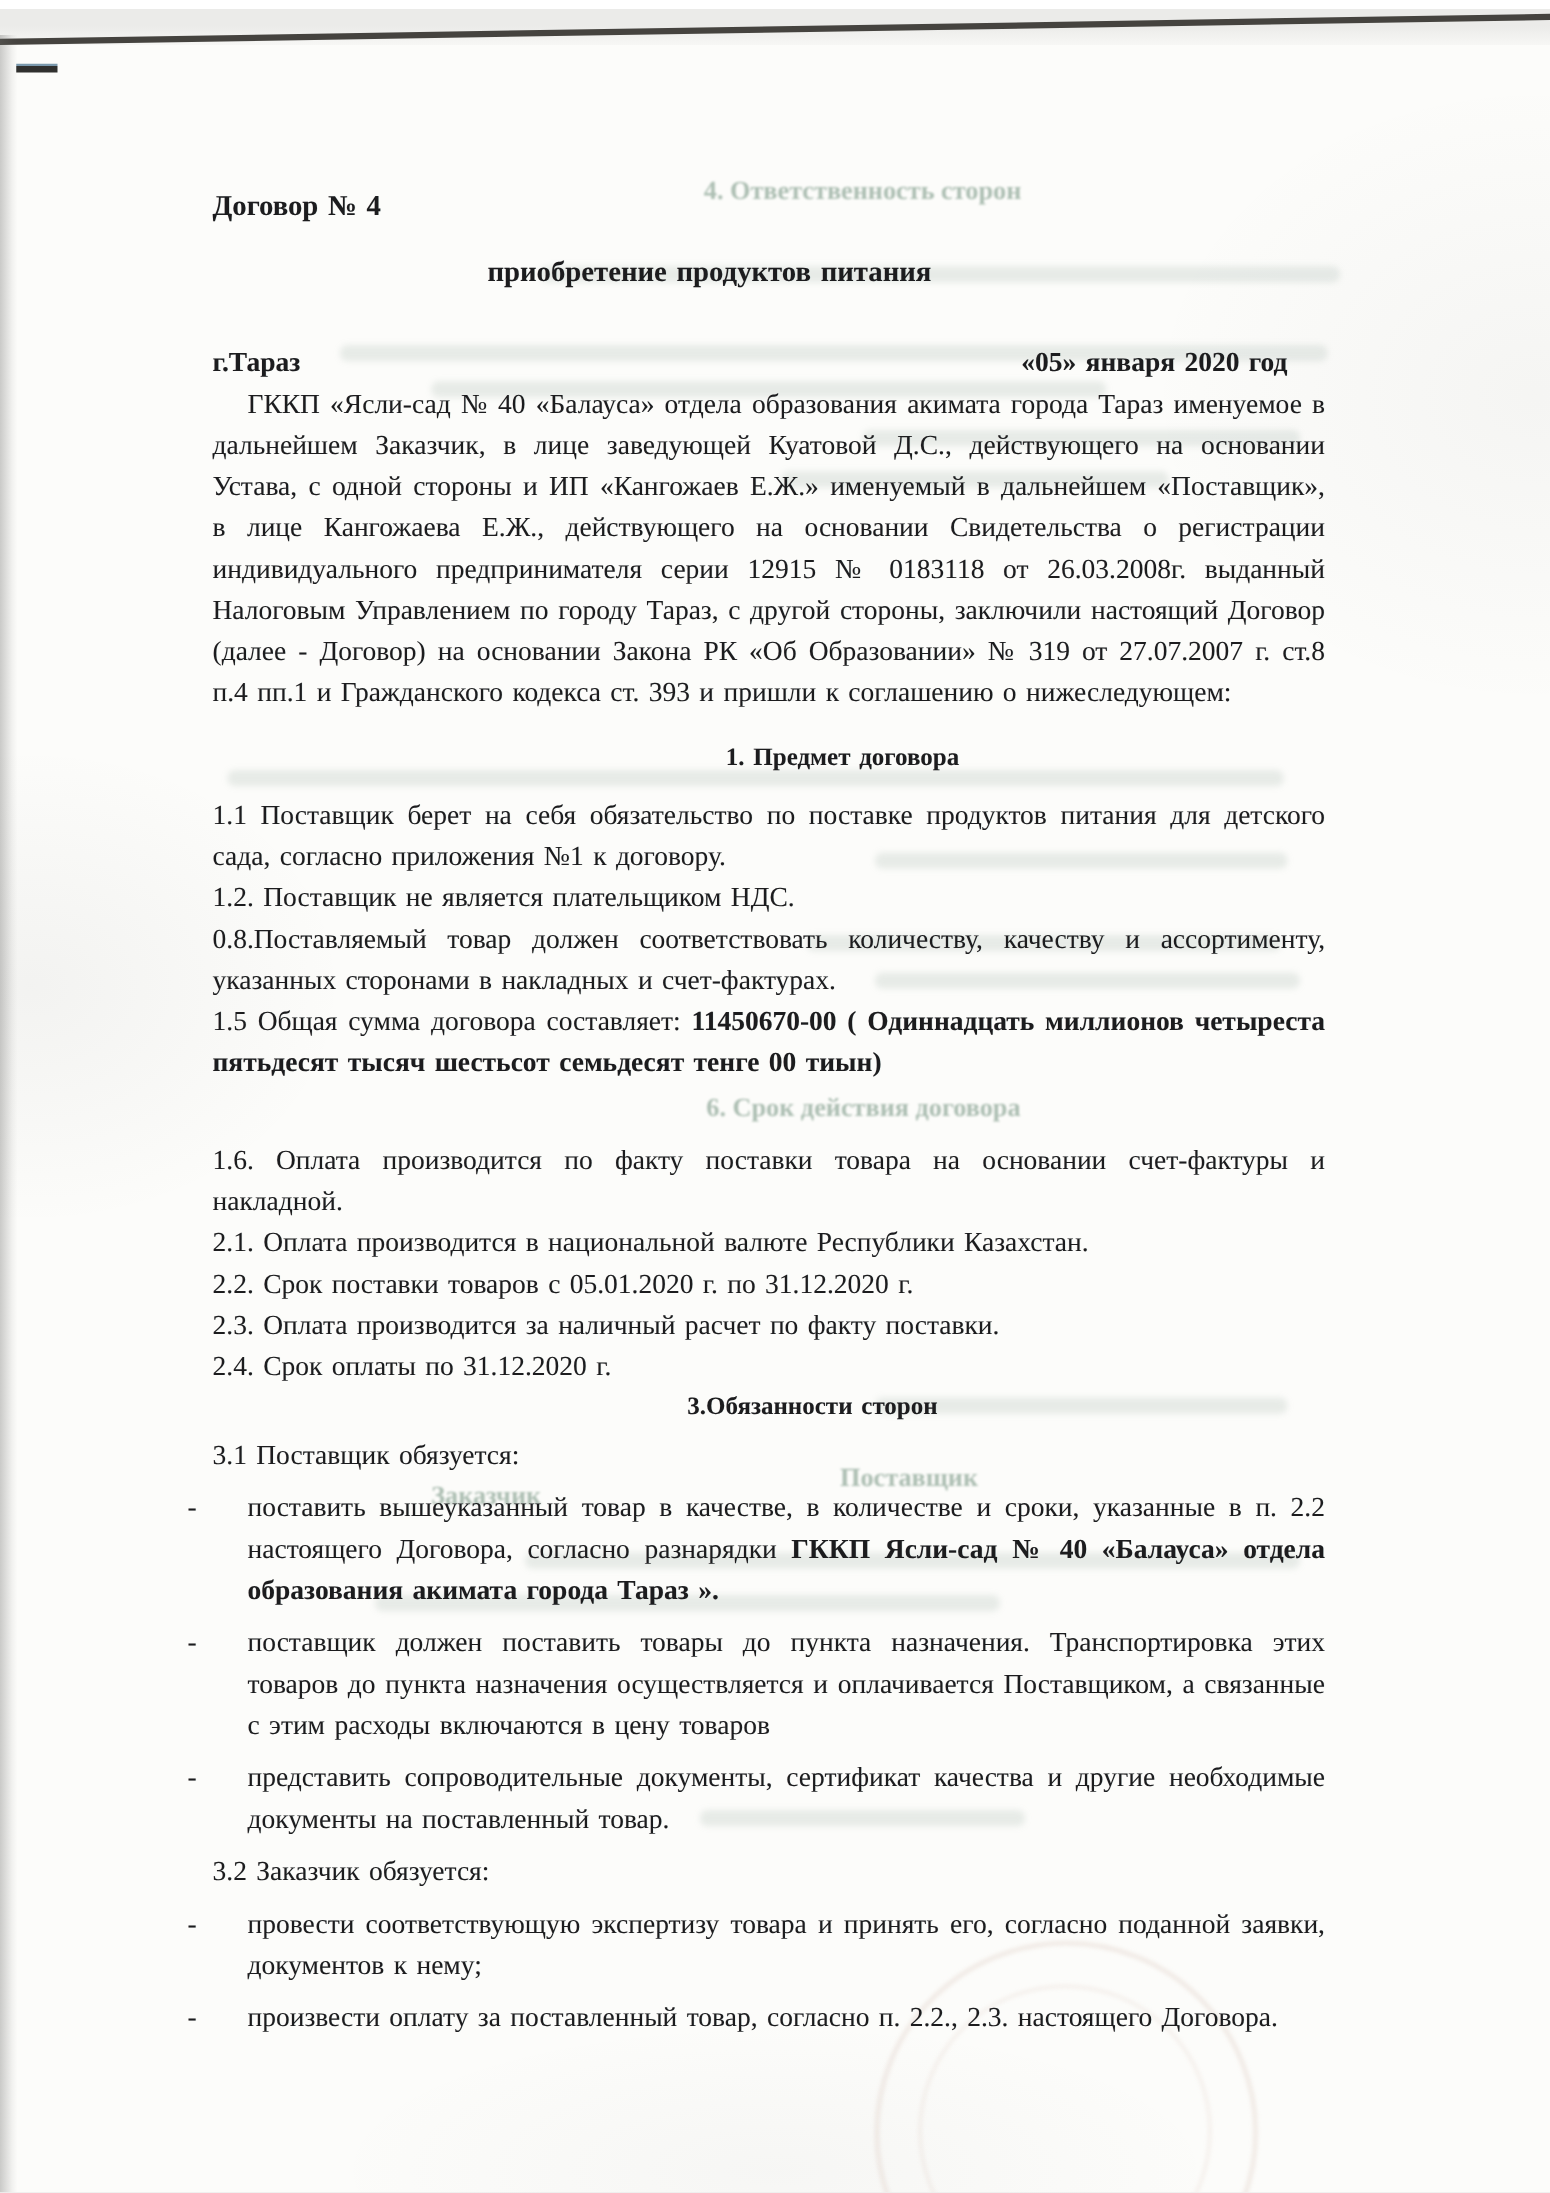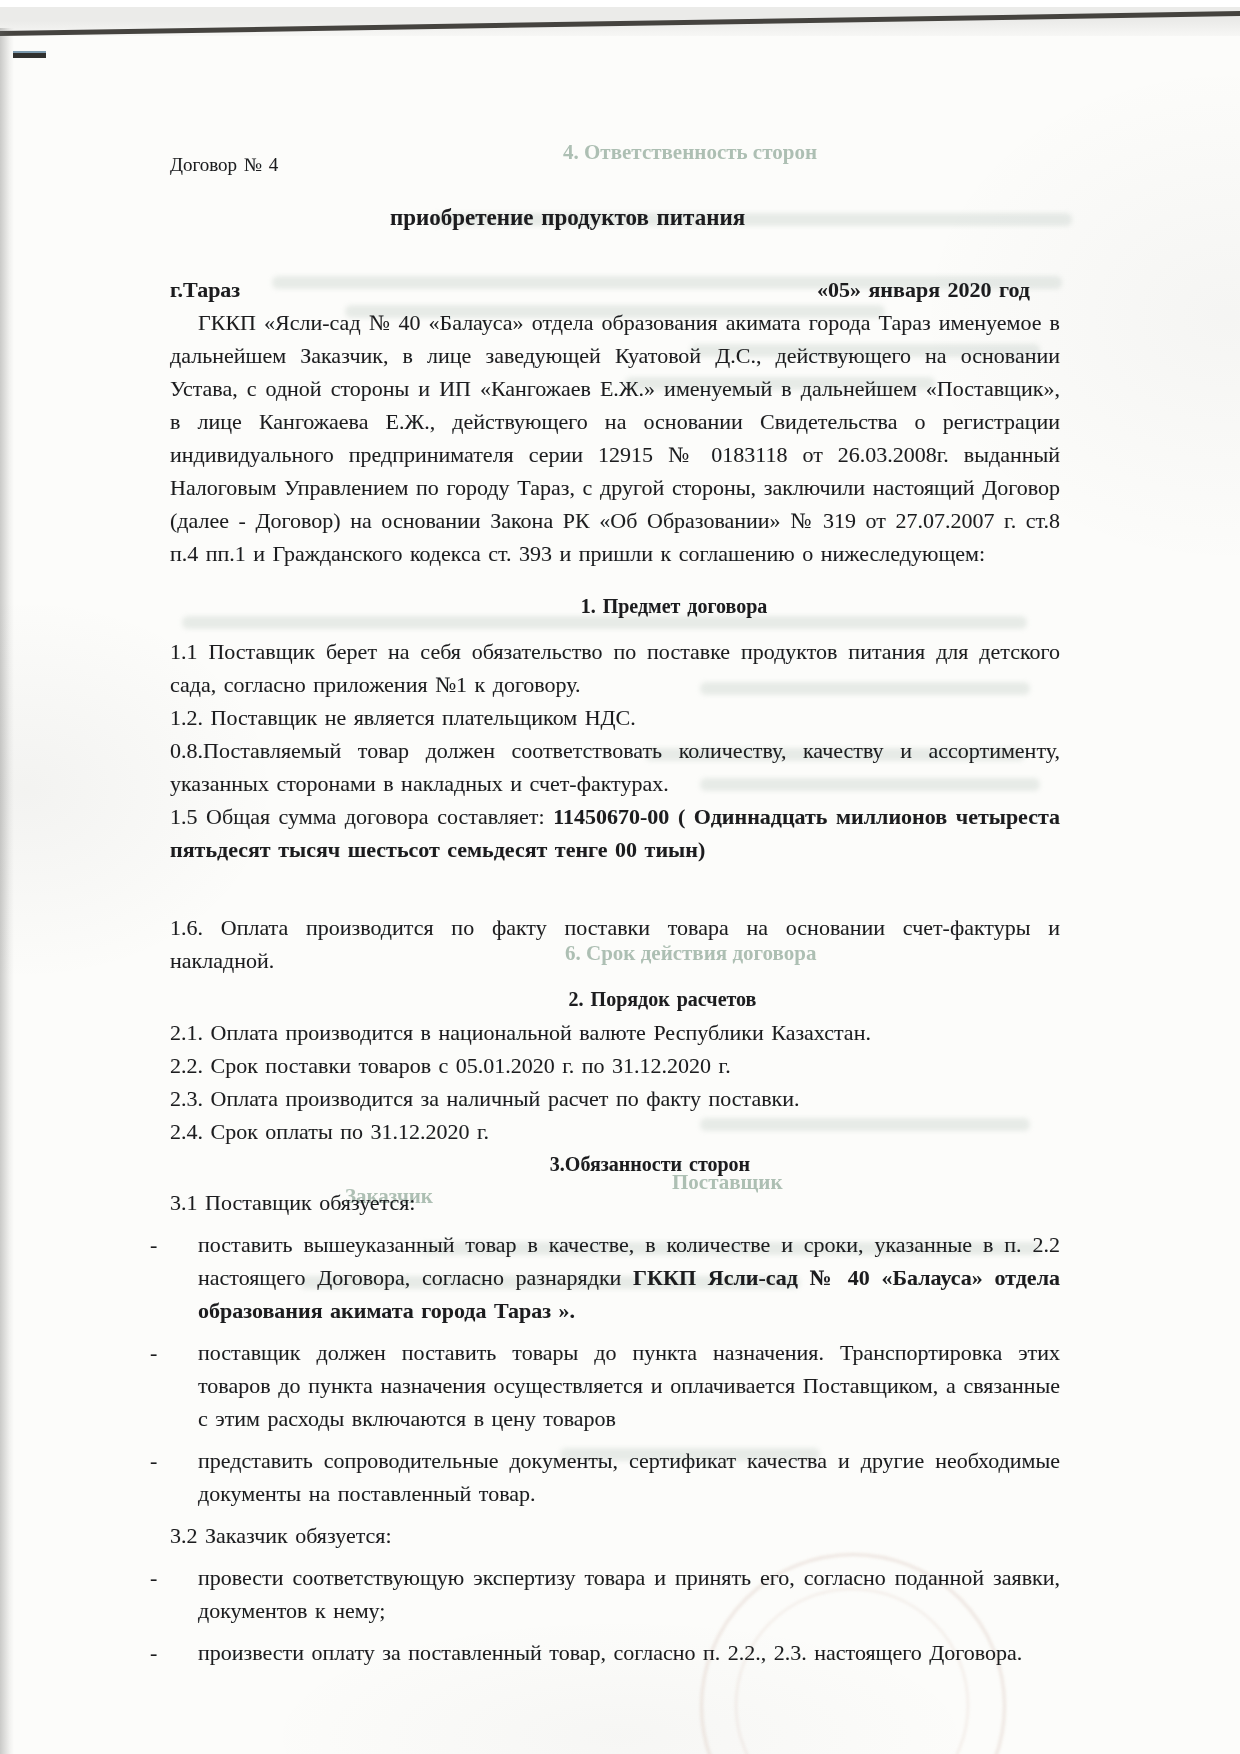--- a/index.html
+++ b/index.html
@@ -17,21 +17,21 @@
   .scan-topline{position:absolute;top:11px;right:-6px;width:1300px;height:5px;background:#45433f;
     transform:rotate(-0.92deg);transform-origin:right center;}
   .left-strip{position:absolute;top:28px;left:0;width:14px;height:1726px;
     background:linear-gradient(to right,rgba(105,105,103,0.34),rgba(105,105,103,0.07) 70%,transparent);}
   .corner-dash{position:absolute;left:13px;top:51px;width:33px;height:7px;
     background:linear-gradient(to bottom,#7a98ac 0 2px,#30302e 2px);}
 
   .content{position:absolute;left:170px;top:130px;width:890px;
     font-size:22px;line-height:33px;word-spacing:2px;
     text-shadow:0.4px 0 0 rgba(0,120,130,0.12), -0.4px 0 0 rgba(140,30,30,0.10);}
-  .doc-title{font-size:19px;font-weight:normal;margin-top:18px;}
+  .doc-title{font-size:23px;font-weight:bold;margin-top:18px;}
   .doc-subtitle{font-weight:bold;text-align:center;padding-right:95px;margin-top:20px;font-size:23px;}
   .city-date{display:flex;justify-content:space-between;margin-top:39px;font-weight:bold;padding-right:30px;}
   .preamble{margin-top:56px;text-align:justify;text-indent:28px;}
   .sec-heading{font-weight:bold;text-align:center;font-size:20px;}
   .h1{margin-top:20px;padding-left:118px;}
   .h2{margin-top:6px;padding-left:95px;}
   .h3{padding-left:70px;}
   .clause{text-align:justify;margin:0;}
   .c11{margin-top:12px;}
   .c16{margin-top:45px;}
@@ -54,21 +54,21 @@
 <body>
 
 <div class="page">
 
   <div class="scan-top"></div>
   <div class="scan-topline"></div>
   <div class="left-strip"></div>
   <div class="corner-dash"></div>
 
   <div class="bleed" style="left:563px;top:140px;">4.  Ответственность   сторон</div>
-  <div class="bleed" style="left:565px;top:941px;">6. Срок действия договора</div>
+  <div class="bleed" style="left:565px;top:874px;">6. Срок действия договора</div>
   <div class="bleed" style="left:345px;top:1184px;">Заказчик</div>
   <div class="bleed" style="left:672px;top:1170px;">Поставщик</div>
 
   <div class="smudge" style="left:432px;top:213px;width:640px;"></div>
   <div class="smudge" style="left:272px;top:276px;width:790px;"></div>
   <div class="smudge" style="left:345px;top:305px;width:540px;"></div>
   <div class="smudge" style="left:690px;top:344px;width:350px;"></div>
   <div class="smudge" style="left:625px;top:377px;width:310px;"></div>
   <div class="smudge" style="left:182px;top:616px;width:845px;"></div>
   <div class="smudge" style="left:700px;top:682px;width:330px;"></div>
@@ -94,21 +94,20 @@
 
     <p class="preamble clause">ГККП  «Ясли-сад  №  40  «Балауса»  отдела  образования  акимата  города  Тараз именуемое  в  дальнейшем  Заказчик,  в  лице  заведующей    Куатовой  Д.С., действующего  на  основании  Устава,  с    одной  стороны  и  ИП  «Кангожаев  Е.Ж.» именуемый в дальнейшем «Поставщик», в лице Кангожаева Е.Ж., действующего на основании  Свидетельства  о  регистрации  индивидуального  предпринимателя  серии 12915  №  0183118  от  26.03.2008г.  выданный  Налоговым  Управлением  по  городу Тараз,  с  другой  стороны,  заключили  настоящий  Договор  (далее  -  Договор)    на основании  Закона  РК  «Об  Образовании»   №  319  от   27.07.2007  г.  ст.8  п.4  пп.1   и Гражданского   кодекса   ст.  393   и  пришли  к  соглашению  о  нижеследующем:</p>
 
     <div class="sec-heading h1">1. Предмет договора</div>
     <p class="clause c11">1.1 Поставщик  берет  на  себя  обязательство  по  поставке  продуктов   питания   для детского  сада,   согласно  приложения  №1  к  договору.</p>
     <p class="clause">1.2. Поставщик не является плательщиком НДС.</p>
     <p class="clause">0.8.Поставляемый      товар   должен   соответствовать   количеству,   качеству   и ассортименту,  указанных  сторонами  в  накладных  и  счет-фактурах.</p>
     <p class="clause"><span>1.5 Общая сумма  договора составляет: </span><span class="bold">11450670-00 (  Одиннадцать  миллионов четыреста  пятьдесят  тысяч  шестьсот  семьдесят  тенге  00 тиын)</span></p>
     <p class="clause c16">1.6. Оплата   производится  по  факту  поставки  товара  на  основании   счет-фактуры  и накладной.</p>
 
-    <div class="sec-heading h2">2. Порядок расчетов</div>
     <p class="clause">2.1. Оплата производится в национальной валюте Республики Казахстан.</p>
     <p class="clause">2.2. Срок поставки товаров  с  05.01.2020 г.  по 31.12.2020 г.</p>
     <p class="clause">2.3. Оплата производится за  наличный  расчет  по факту  поставки.</p>
     <p class="clause">2.4. Срок  оплаты  по  31.12.2020 г.</p>
 
     <div class="sec-heading h3">3.Обязанности сторон</div>
     <p class="clause c31">3.1 Поставщик обязуется:</p>
 
     <div class="bullet">
       <span class="dash">-</span><span>поставить вышеуказанный товар в качестве, в количестве и сроки, указанные в п. 2.2   настоящего   Договора,   согласно   разнарядки   </span><span class="bold">ГККП   Ясли-сад   №   40 «Балауса» отдела образования акимата города Тараз ».</span>

